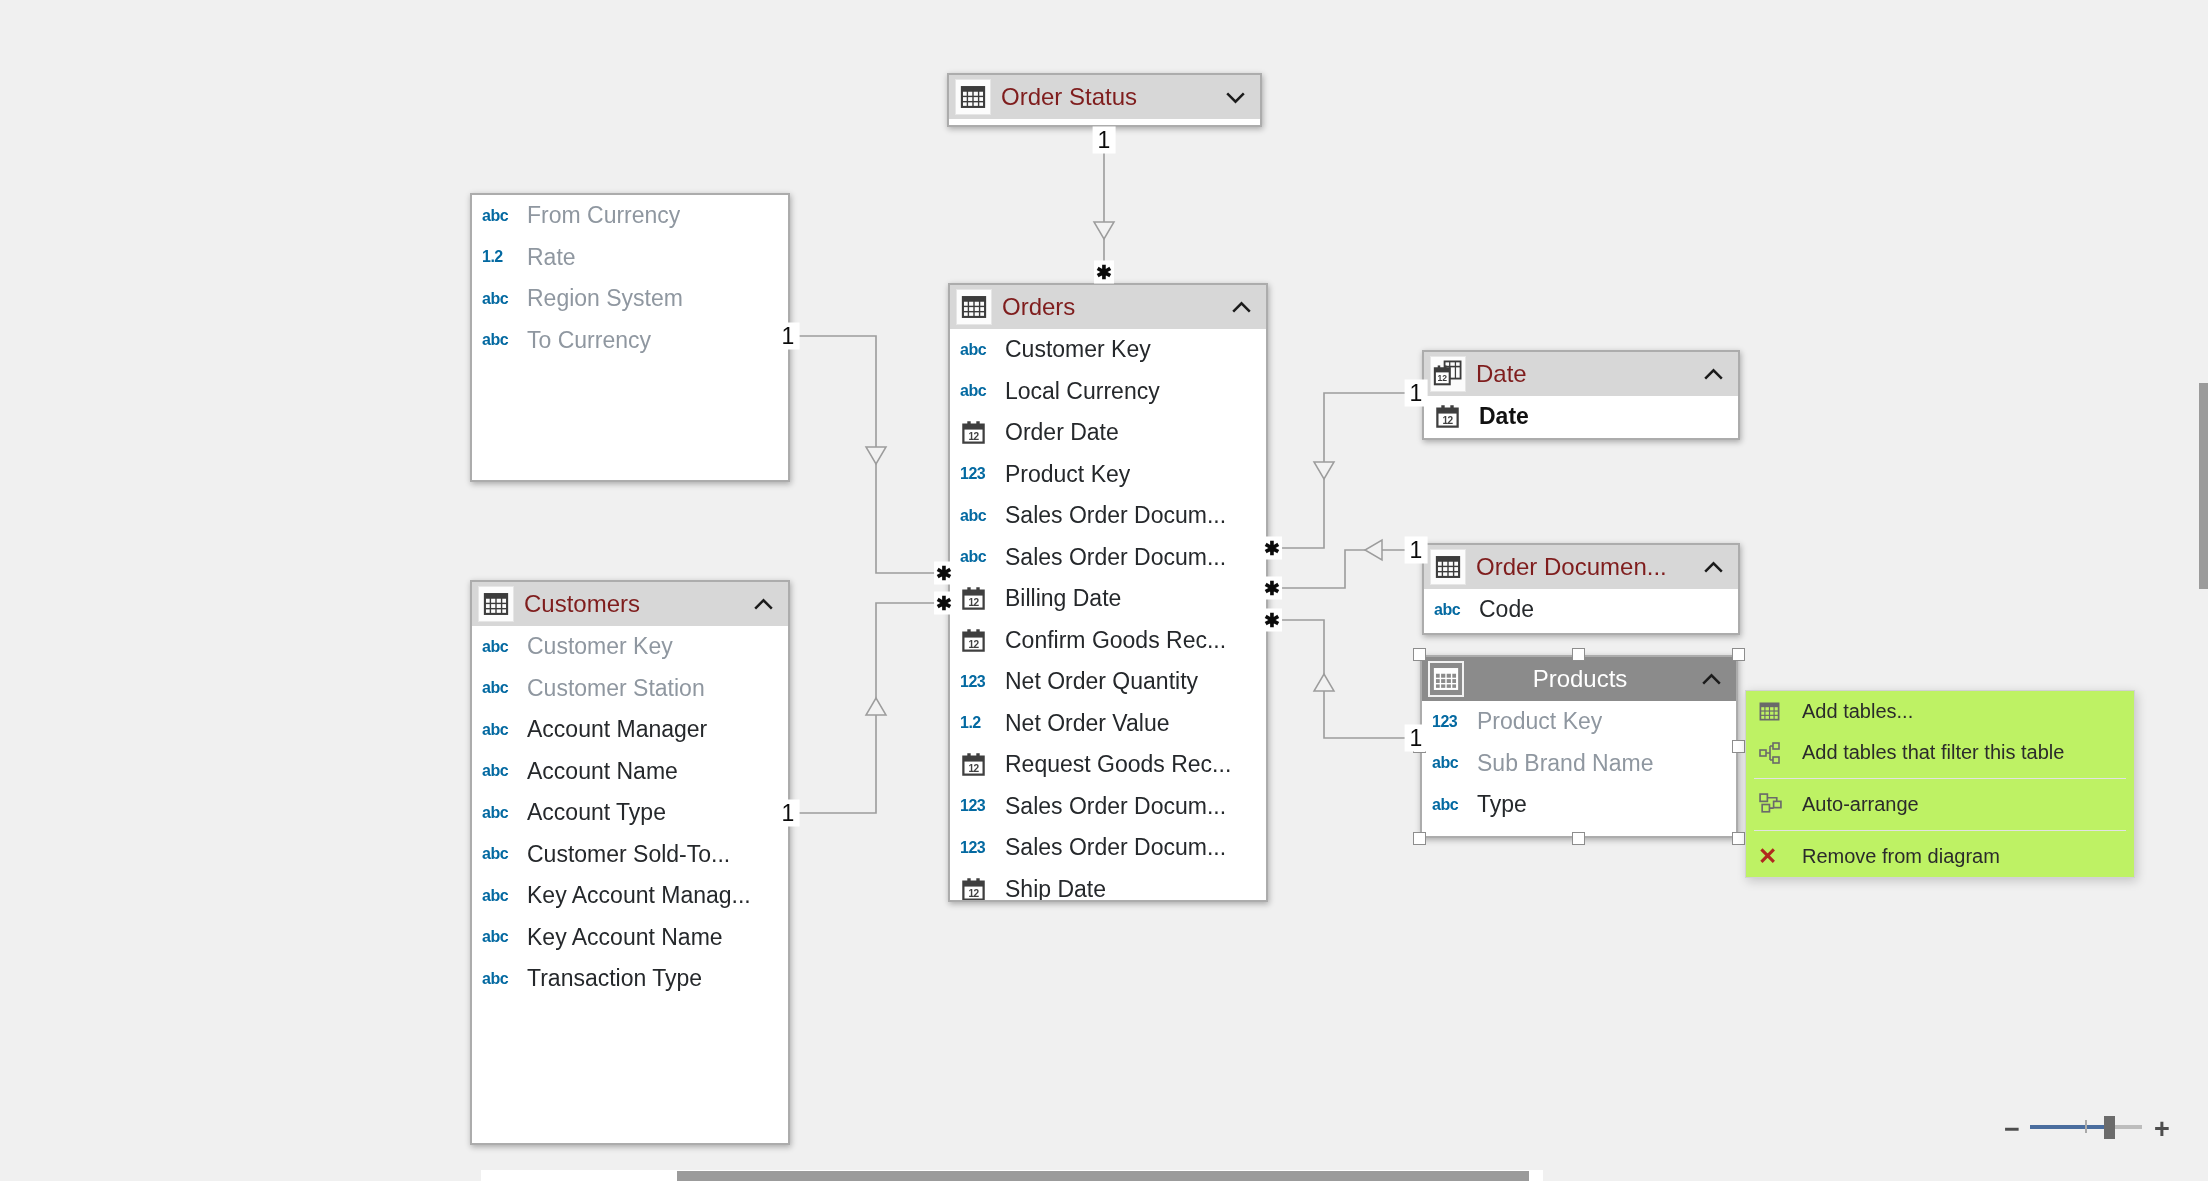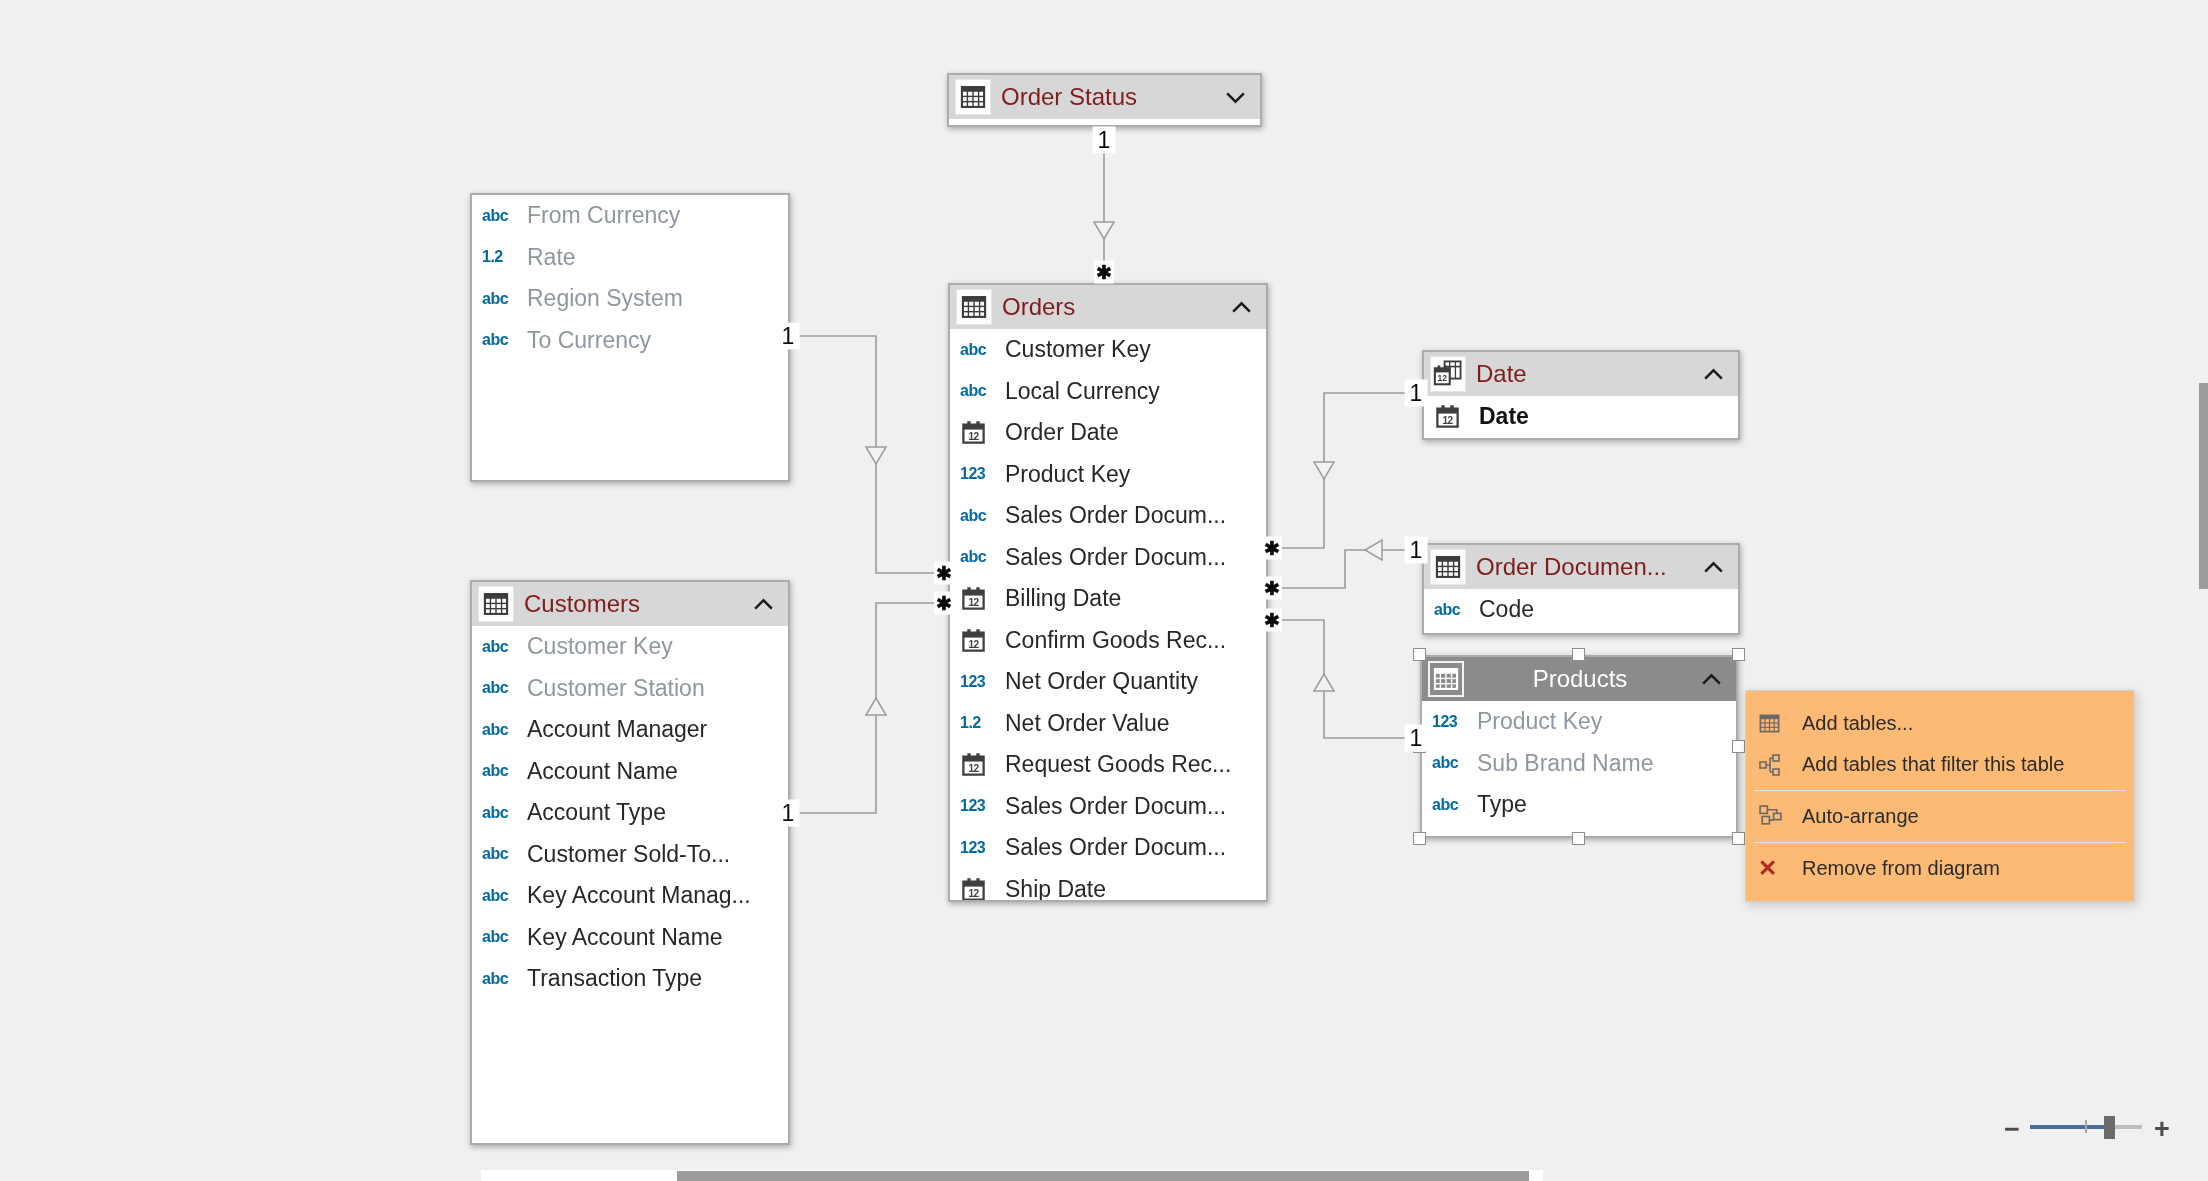--- a/index.html
+++ b/index.html
@@ -31,22 +31,22 @@
     box-sizing:border-box;z-index:6}
   .h-nw{left:-9px;top:-9px}.h-n{left:calc(50% - 7px);top:-9px}.h-ne{right:-9px;top:-9px}
   .h-w{left:-9px;top:calc(50% - 7px)}.h-e{right:-9px;top:calc(50% - 7px)}
   .h-sw{left:-9px;bottom:-9px}.h-s{left:calc(50% - 7px);bottom:-9px}.h-se{right:-9px;bottom:-9px}
 
   .rel-label{position:absolute;transform:translate(-50%,-50%);background:#fff;z-index:4;
     line-height:1;color:#0b0b0b;text-align:center}
   .rel-label.one{font-size:23px;padding:2px 5px}
   .rel-label.many{font-size:19px;padding:2px 2px;font-weight:700}
 
-  .menu{position:absolute;background:#fdba74;border:1px solid #d2d2d2;
-    box-shadow:2px 3px 10px rgba(0,0,0,.18);padding:12px 0;z-index:20;box-sizing:border-box}
+  .menu{position:absolute;background:#bef264;border:1px solid #d2d2d2;
+    box-shadow:2px 3px 10px rgba(0,0,0,.18);padding:0 0;z-index:20;box-sizing:border-box}
   .mitem{display:flex;align-items:center;height:41px;padding:0 12px;cursor:pointer}
   .micon{width:44px;flex:0 0 44px;display:flex;align-items:center}
   .mlabel{font-size:20px;color:#2b2b2b;white-space:nowrap}
   .msep{height:1px;background:#e2e2e2;margin:5px 8px}
   .x-glyph{font-size:23px;font-weight:700;color:#b02a1e;line-height:1}
 
   #zoom-ctl{position:absolute;left:1998px;top:1108px;width:180px;height:40px;z-index:10}
   #zoom-minus,#zoom-plus{position:absolute;top:6px;font-size:27px;font-weight:700;color:#4d4d4d;cursor:pointer}
   #zoom-minus{left:6px}
   #zoom-plus{left:156px}

